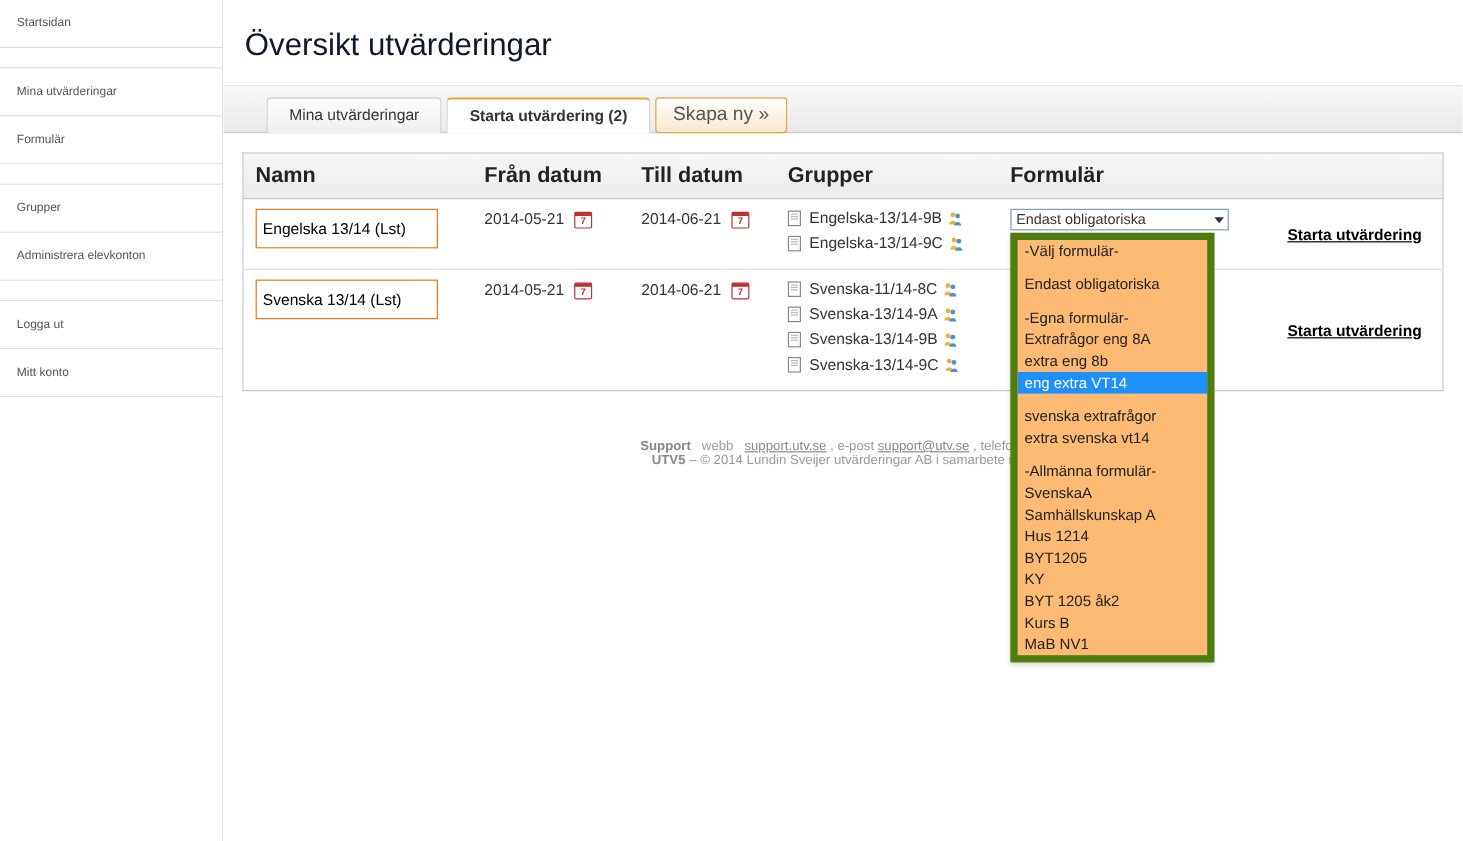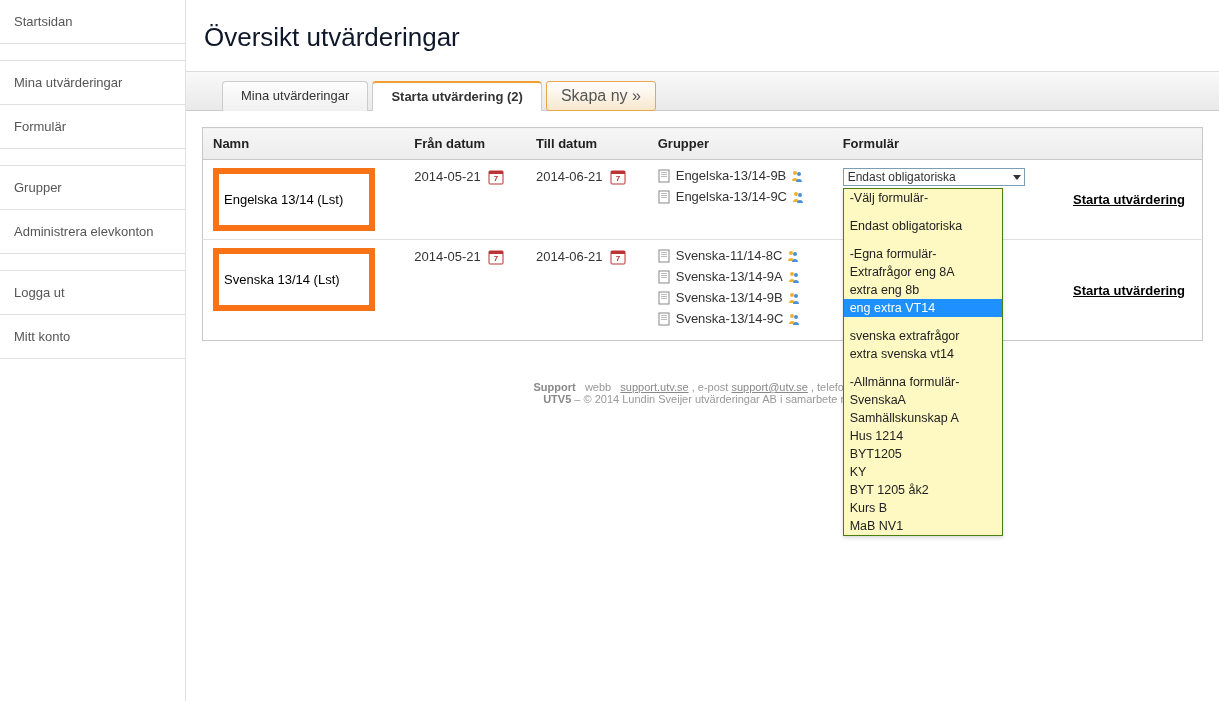--- a/index.html
+++ b/index.html
@@ -2,21 +2,21 @@
 <html><head>
 <meta charset="utf-8">
 <style>
   html, body { margin:0; padding:0; font-family: Arial, Helvetica, sans-serif; font-size:13px; color:#333; background:#fff; }
   .viewport { display:flex; min-height:701px; }
 
   
   .sidebar { width:185px; flex-shrink:0; background:#fff; border-right:1px solid #e0e0e0; }
   .sidebar ul { list-style:none; margin:0; padding:0; }
   .sidebar li { border-bottom:1px solid #e0e0e0; }
-  .sidebar a { display:block; padding:14px 14px; color:#555; text-decoration:none; font-size:13px; }
+  .sidebar a { display:block; padding:14px 14px; color:#555; text-decoration:none; font-size:10px; }
   .sidebar .gap { height:16px; border-bottom:1px solid #e0e0e0; background:#fff; }
 
   
   .main { flex:1; background:#fff; overflow:auto; }
   .page-title { font-size:26px; font-weight:300; color:#0f172a; padding:22px 18px 18px; border-bottom:1px solid #ddd; background:#fff; }
 
   
   .tabbar {
     background: linear-gradient(#f9f9f9,#e9e9e9);
     border-bottom:1px solid #ccc;
@@ -51,31 +51,31 @@
     background:linear-gradient(#fff,#f7e7cf);
     cursor:pointer;
     align-self:flex-start;
     margin-top:1px;
   }
 
   
   .tablewrap { padding:16px; }
   table { width:100%; border-collapse:collapse; border:1px solid #c8c8c8; table-layout:auto; }
   th {
-    text-align:left; font-weight:bold; font-size:13px; color:#222;
+    text-align:left; font-weight:bold; font-size:18px; color:#222;
     padding:8px 10px;
     background:linear-gradient(#f6f6f6,#ececec);
     border-bottom:1px solid #c8c8c8;
   }
   td { padding:8px 10px; vertical-align:top; font-size:13px; }
   tr.row td { border-bottom:1px solid #e0e0e0; }
   tr.row:last-child td { border-bottom:none;margin-left:28px; }
 
   td.name input[type="text"] {
-    width:140px; padding:18px 5px; border:6px solid #f97316; font-size:13px;
+    width:140px; padding:8px 5px; border:1px solid #f97316; font-size:13px;
   }
   .datecell { white-space:nowrap; }
   .datecell span { vertical-align:middle; }
   .cal-icon { display:inline-block; width:16px; height:16px; vertical-align:middle; margin-left:4px; position:relative; }
   .cal-icon svg { width:16px; height:16px; }
 
   .group-line { display:flex; align-items:center; gap:4px; margin-bottom:6px; }
   .doc-icon { width:14px; height:14px; flex-shrink:0; }
   .people-icon { width:14px; height:14px; flex-shrink:0; }
 
@@ -84,21 +84,21 @@
     appearance:none; background:#fff; position:relative;
   }
   .selectwrap { position:relative; display:inline-block; }
   .selectwrap::after {
     content:""; position:absolute; right:4px; top:7px;
     width:0;height:0;border-left:4px solid transparent;border-right:4px solid transparent;border-top:5px solid #333;
     pointer-events:none;
   }
 
   .dropdown-panel {
-    position:absolute; left:0; top:20px; width:158px; border:1px solid #4d7c0f; background:#fef9c3; z-index:10;
+    position:absolute; left:0; top:20px; width:158px; border:6px solid #4d7c0f; background:#fdba74; z-index:10;
     box-shadow:0 2px 4px rgba(0,0,0,0.15);
     max-height:430px; overflow:auto;
     scrollbar-width:thin;
   }
   .dropdown-panel::-webkit-scrollbar { width:16px; }
   .dropdown-panel::-webkit-scrollbar-thumb { background:#cdcdcd; border:1px solid #aaa; }
   .dropdown-panel::-webkit-scrollbar-track { background:#f0f0f0; }
   .dd-item { padding:2px 6px; font-size:12.5px; color:#222; cursor:default; white-space:nowrap; overflow:hidden; text-overflow:ellipsis; }
   .dd-item.highlight { background:#1e90ff; color:#fff; }
   .dd-spacer { height:10px; }

